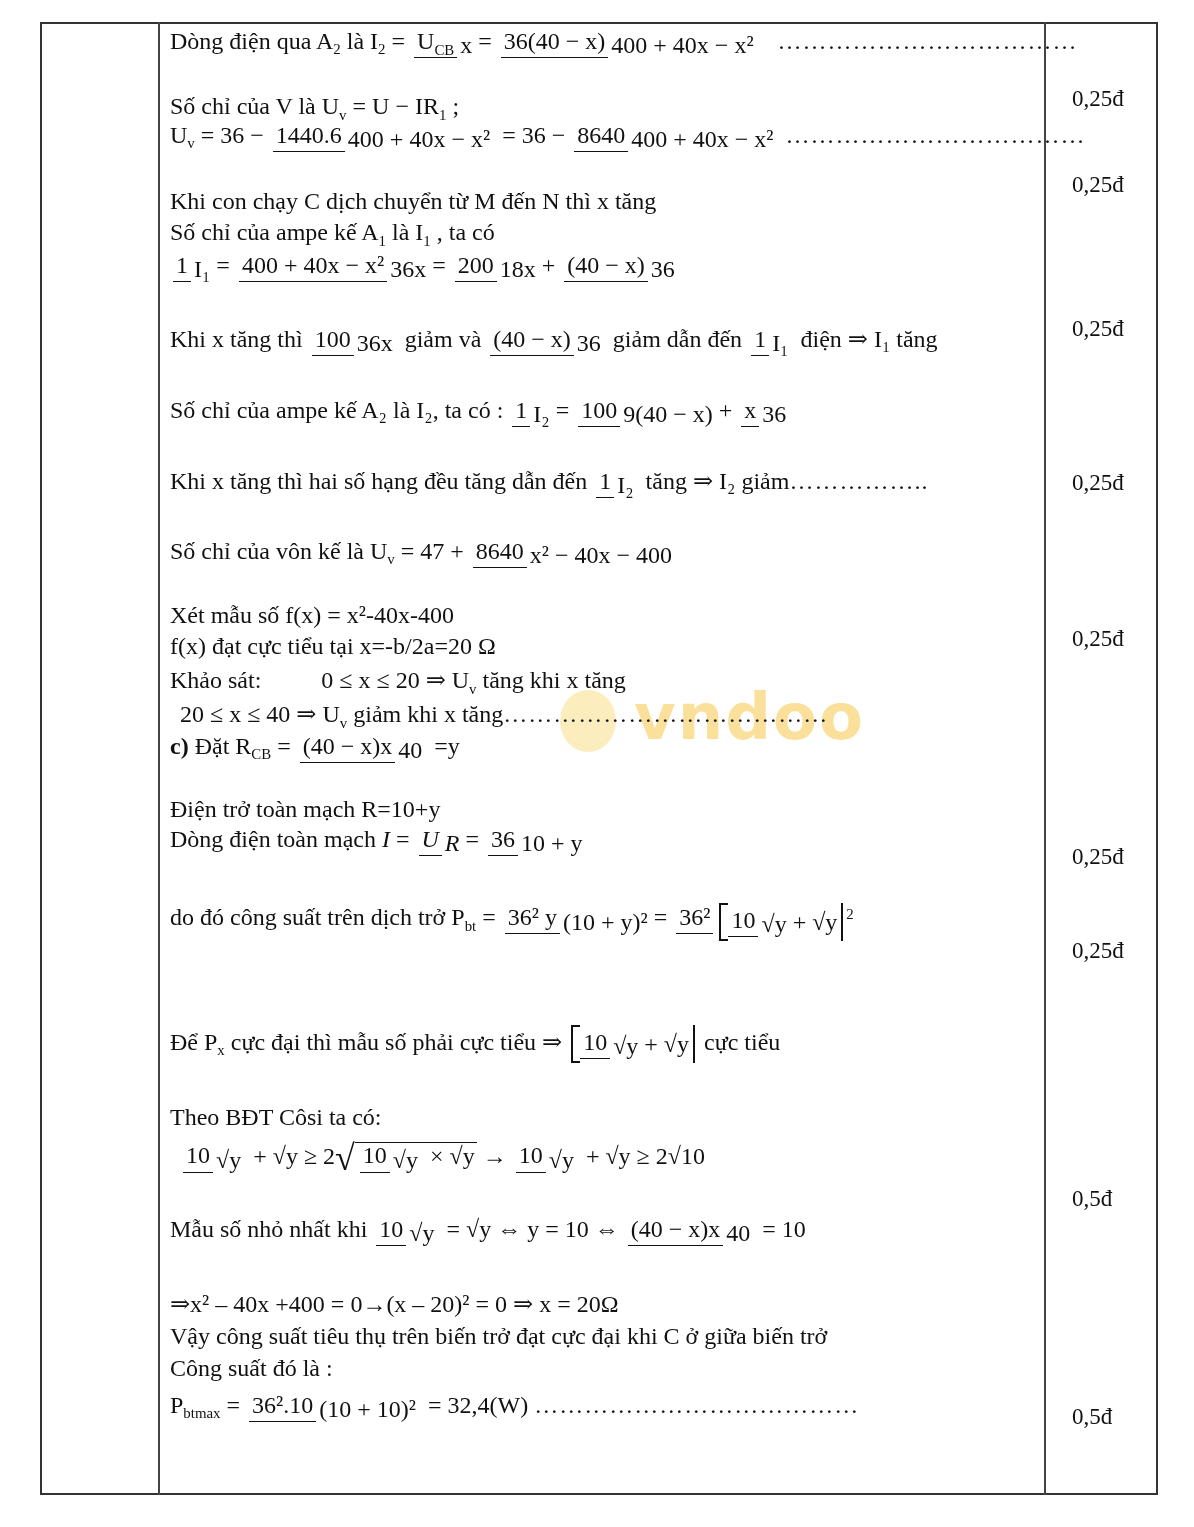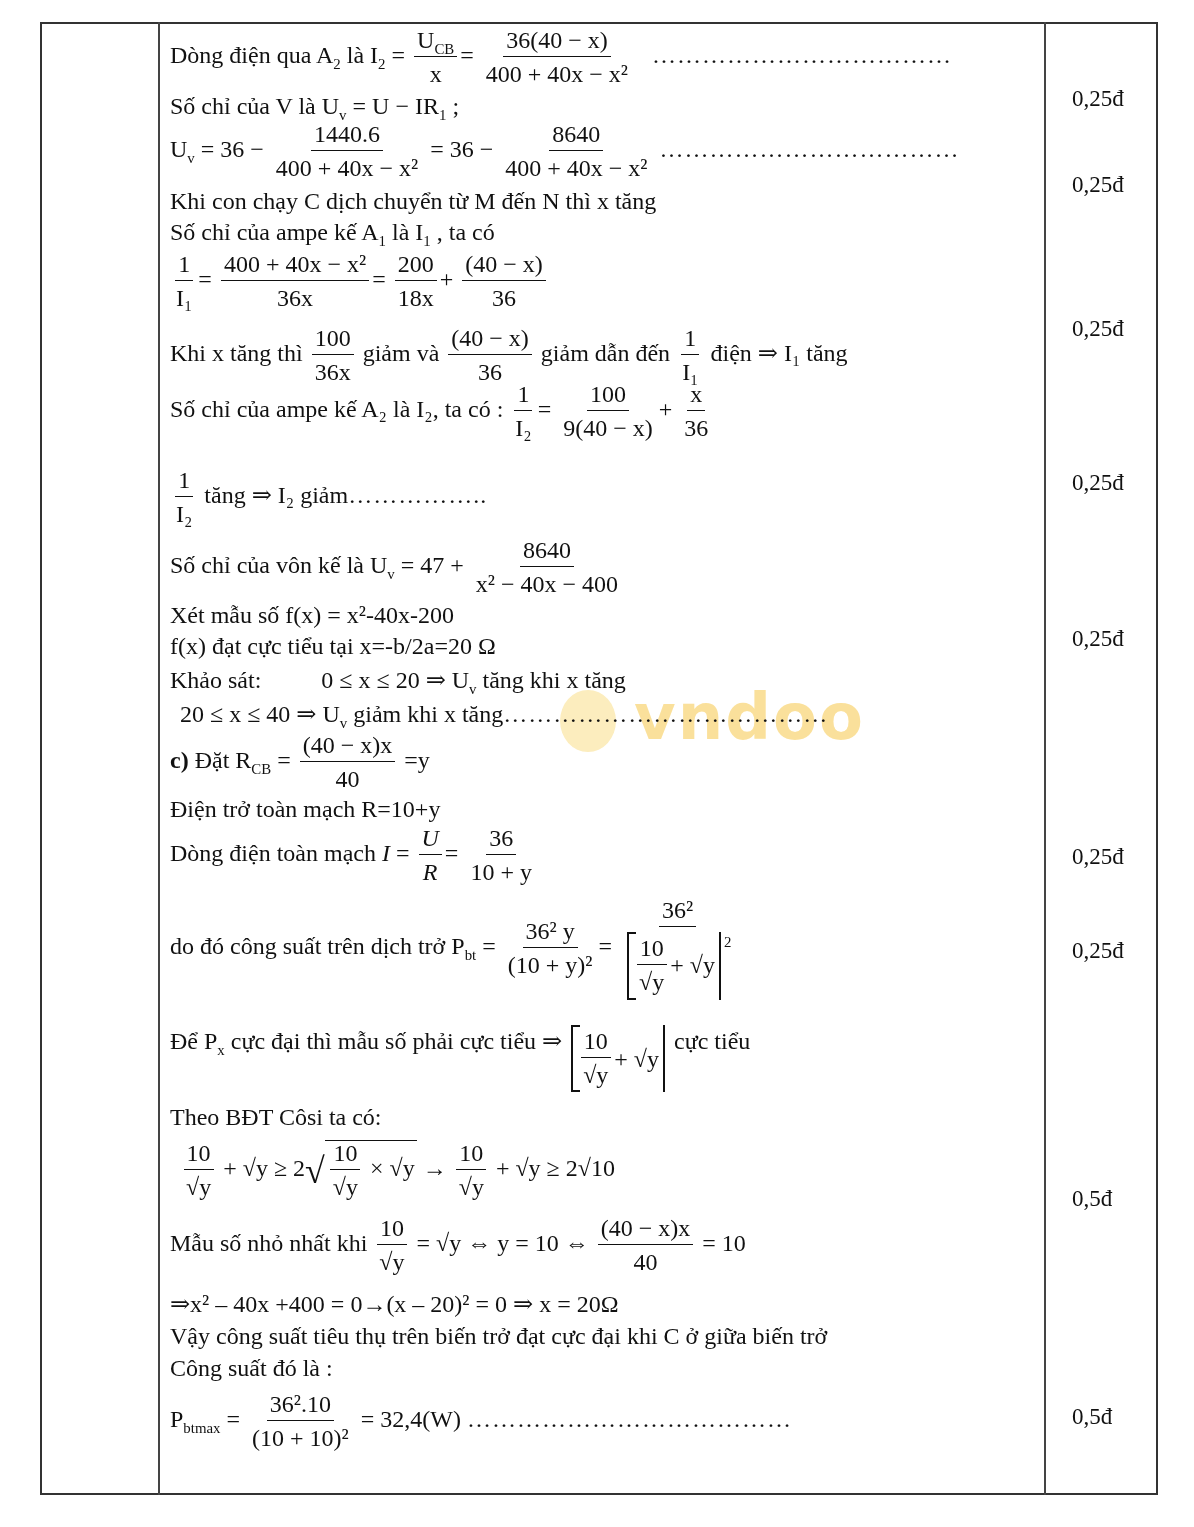--- a/index.html
+++ b/index.html
@@ -2,21 +2,21 @@
 <html><head>
 <meta charset="utf-8">
 <style>
   html,body{margin:0;padding:0;background:#fff;}
   body{width:1194px;height:1527px;position:relative;overflow:hidden;
        font-family:"Liberation Serif","DejaVu Serif",serif;color:#111;font-size:24px;}
   .tbl{position:absolute;left:40px;top:22px;width:1118px;height:1473px;border:2px solid #333;box-sizing:border-box;}
   .vline{position:absolute;top:22px;width:2px;height:1473px;background:#444;}
   .ln{position:absolute;left:170px;white-space:nowrap;line-height:1;}
   .score{position:absolute;left:1072px;width:62px;font-size:23px;}
-  .fr{display:inline-flex;flex-direction:column;align-items:center;vertical-align:middle;margin:0 3px;}
+  .fr{display:inline-flex;flex-direction:row;align-items:center;vertical-align:middle;margin:0 3px;}
   .fr .n{padding:0 3px 3px;border-bottom:1.5px solid #111;line-height:1.05;}
   .fr .d{padding:5px 3px 0;line-height:1.05;}
   sub,sup{font-size:62%;line-height:0;}
   .dots{letter-spacing:1px;}
   .it{font-style:italic;}
   .b{font-weight:bold;}
   .sq{display:inline-block;}
   .sq .r{display:inline-block;border-top:1.5px solid #111;padding:0 2px;}
   .brk{display:inline-flex;align-items:center;border-left:2px solid #111;border-right:2px solid #111;padding:4px 4px;margin:0 3px;position:relative;}
   .brk:before,.brk:after{content:"";position:absolute;left:0;width:7px;height:2px;background:#111;}
@@ -101,53 +101,54 @@
       <span class="d">36</span>
     </span>
   <span> giảm dẫn đến </span>
   <span class="fr">
       <span class="n">1</span>
       <span class="d">I₁</span>
     </span>
   <span> điện ⇒ I₁ tăng</span>
 </div>
 
-<div class="ln" style="top:382px">
+<div class="ln" style="top:397px">
   <span>Số chỉ của ampe kế A₂ là I₂, ta có :</span>
   <span class="fr">
       <span class="n">1</span>
       <span class="d">I₂</span>
     </span>=
   <span class="fr">
       <span class="n">100</span>
       <span class="d">9(40 − x)</span>
     </span>+
   <span class="fr">
       <span class="n">x</span>
       <span class="d">36</span>
     </span>
 </div>
 
 <div class="ln" style="top:468px">
+  <span>Khi x tăng thì hai số hạng đều tăng dẫn đến</span>
   <span class="fr">
       <span class="n">1</span>
       <span class="d">I₂</span>
     </span>
   <span> tăng ⇒ I₂ giảm</span><span class="dots">……………..</span>
 </div>
 
 <div class="ln" style="top:538px">
   <span>Số chỉ của vôn kế là  U</span><sub>v</sub><span> = 47 + </span>
   <span class="fr">
       <span class="n">8640</span>
       <span class="d">x² − 40x − 400</span>
     </span>
 </div>
 
-<div class="ln" style="top:603px"><span>Xét mẫu số   f(x) = x²-40x-200</span></div>
+<div class="ln" style="top:603px"><span>Xét mẫu số   f(x) = x²-40x-400</span></div>
 <div class="ln" style="top:634px"><span>f(x) đạt cực tiểu tại x=-b/2a=20 Ω</span></div>
 <div class="ln" style="top:668px">
   <span>Khảo sát:</span><span style="display:inline-block;width:60px"></span><span>0 ≤ x ≤ 20  ⇒  U</span><sub>v</sub><span> tăng khi x tăng</span>
 </div>
 <div class="ln" style="top:702px;left:180px">
   <span>20 ≤ x ≤ 40 ⇒  U</span><sub>v</sub><span> giảm khi x tăng</span><span class="dots">…………………………………</span>
 </div>
 
 <div class="ln" style="top:733px">
   <span class="b">c)</span><span> Đặt  R</span><sub>CB</sub> =

